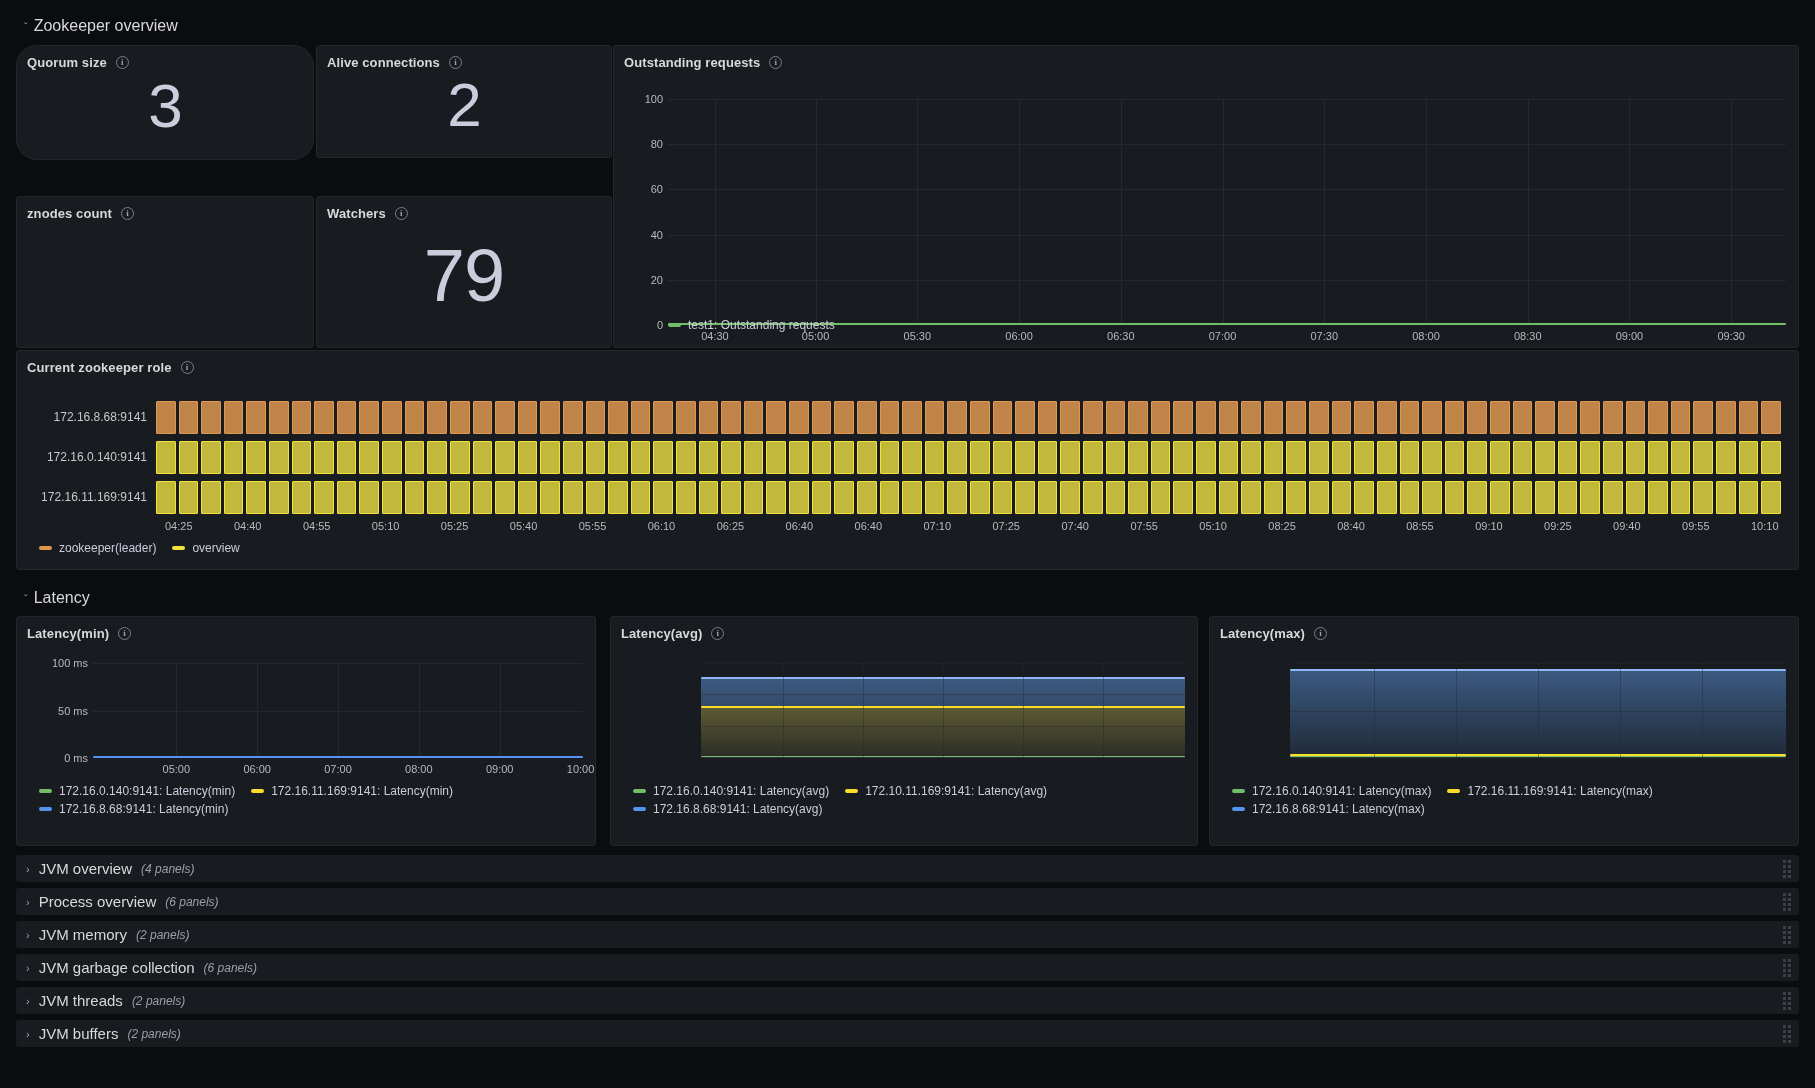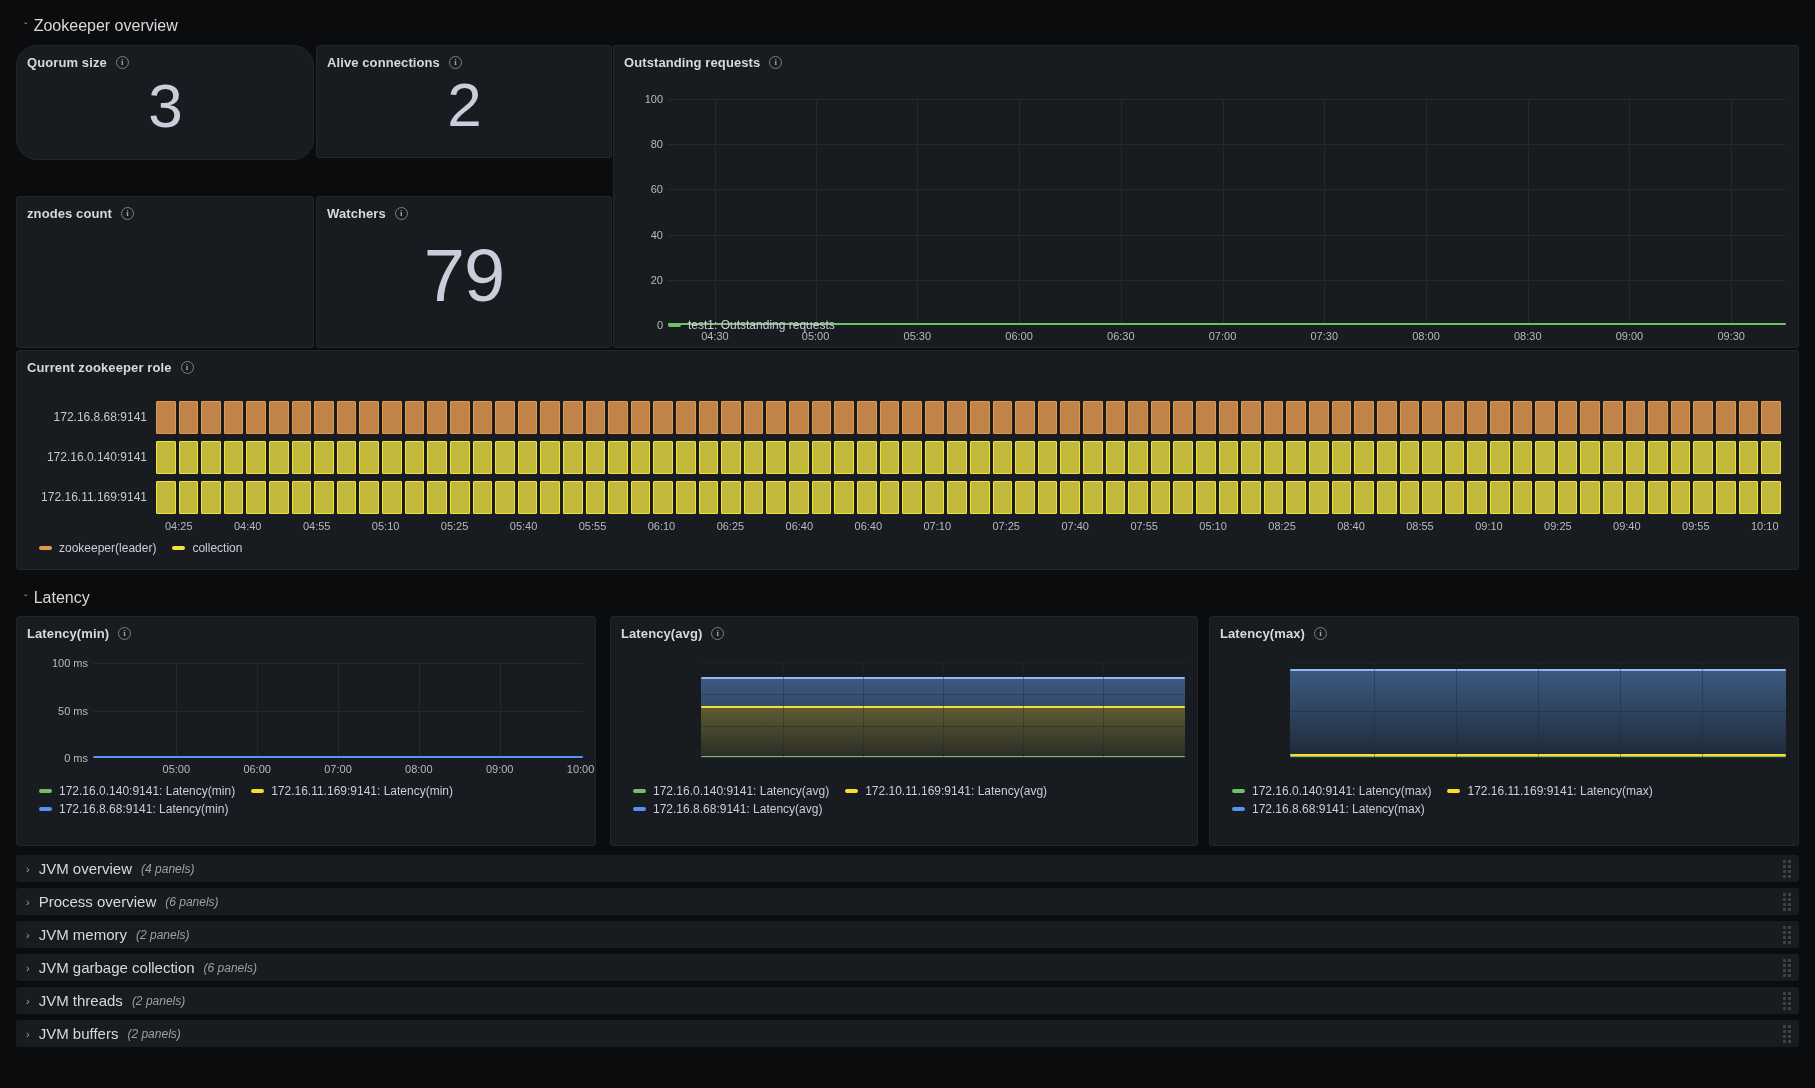--- a/index.html
+++ b/index.html
@@ -457,21 +457,21 @@
           <span class="xtick" style="left: 99%; top: 0px; margin-top: 4px;">10:10</span>
         </div>
     </div>
     <div class="legend" style="left:22px;top:190px;">
       <span class="legend-item">
         <i class="swatch" style="background:#e0984f;"></i>
         <span>zookeeper(leader)</span>
       </span>
       <span class="legend-item">
         <i class="swatch" style="background:#f2e23a;"></i>
-        <span>collection</span>
+        <span>overview</span>
       </span>
     </div>
   </div>
 
   <div class="row-title" style="position:absolute;left:20px;top:583px;">
     <span class="chev">ˇ</span>
     <span>Latency</span>
   </div>
 
   <div class="panel" style="left:16px;top:616px;width:580px;height:230px;">

